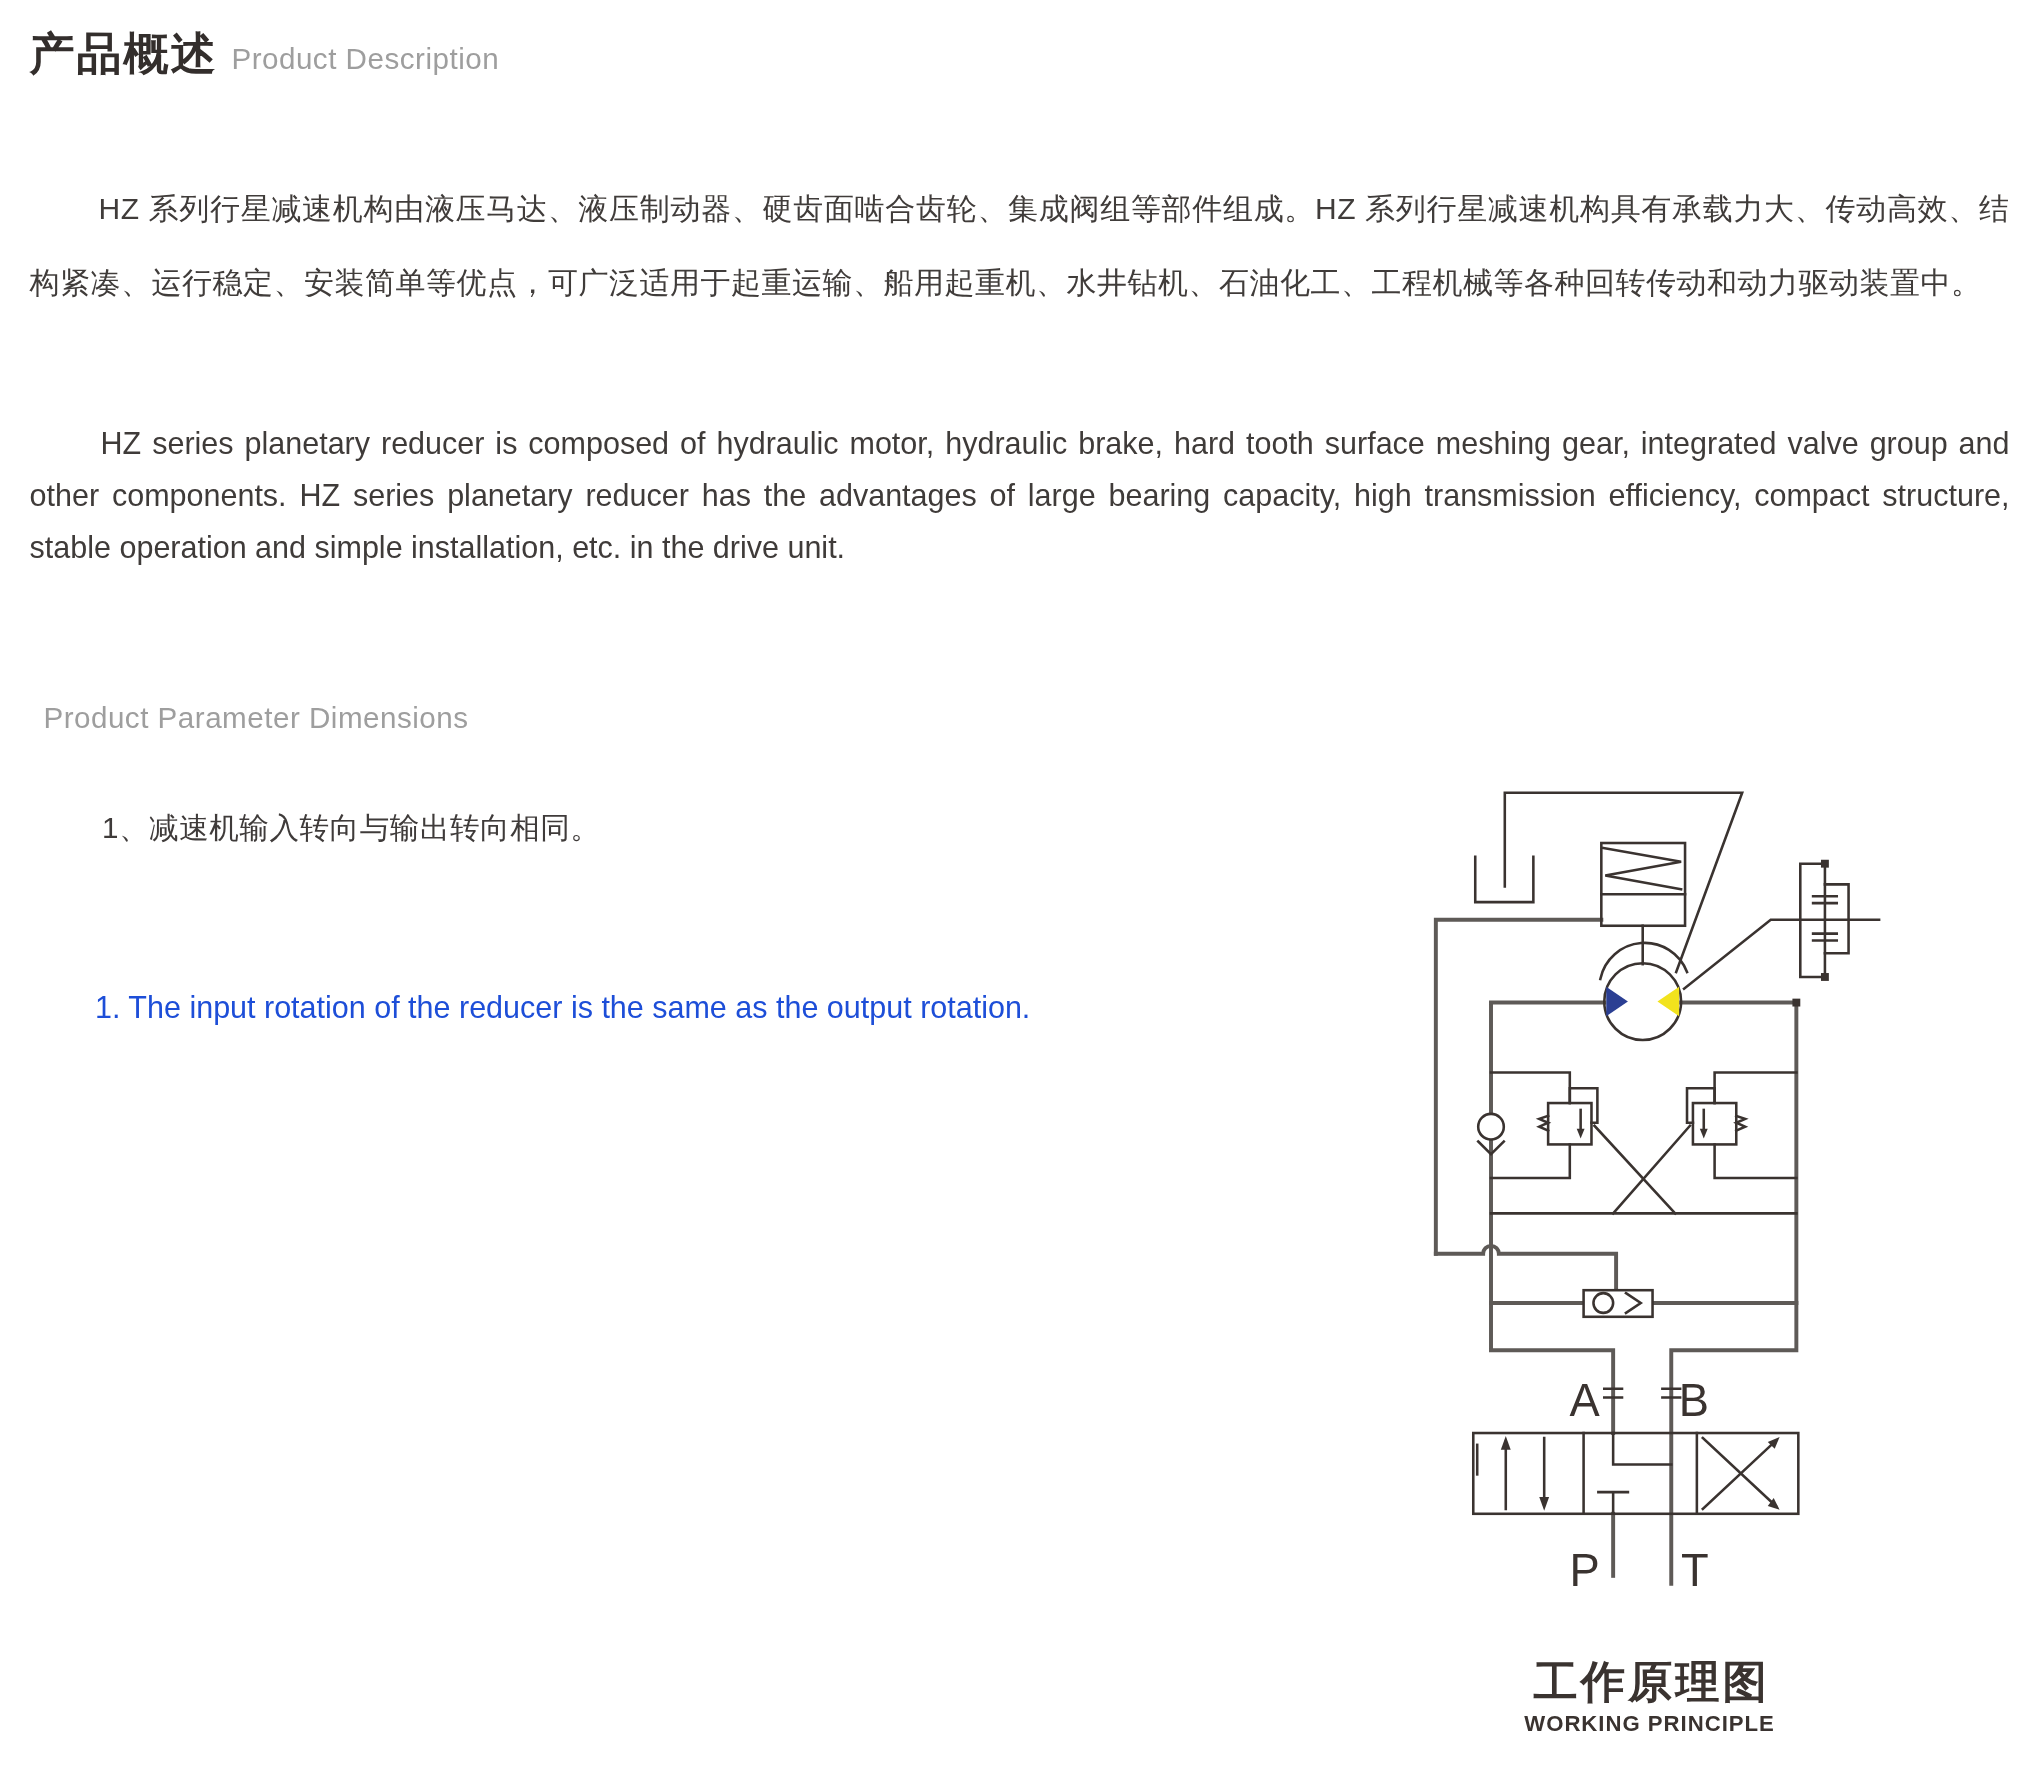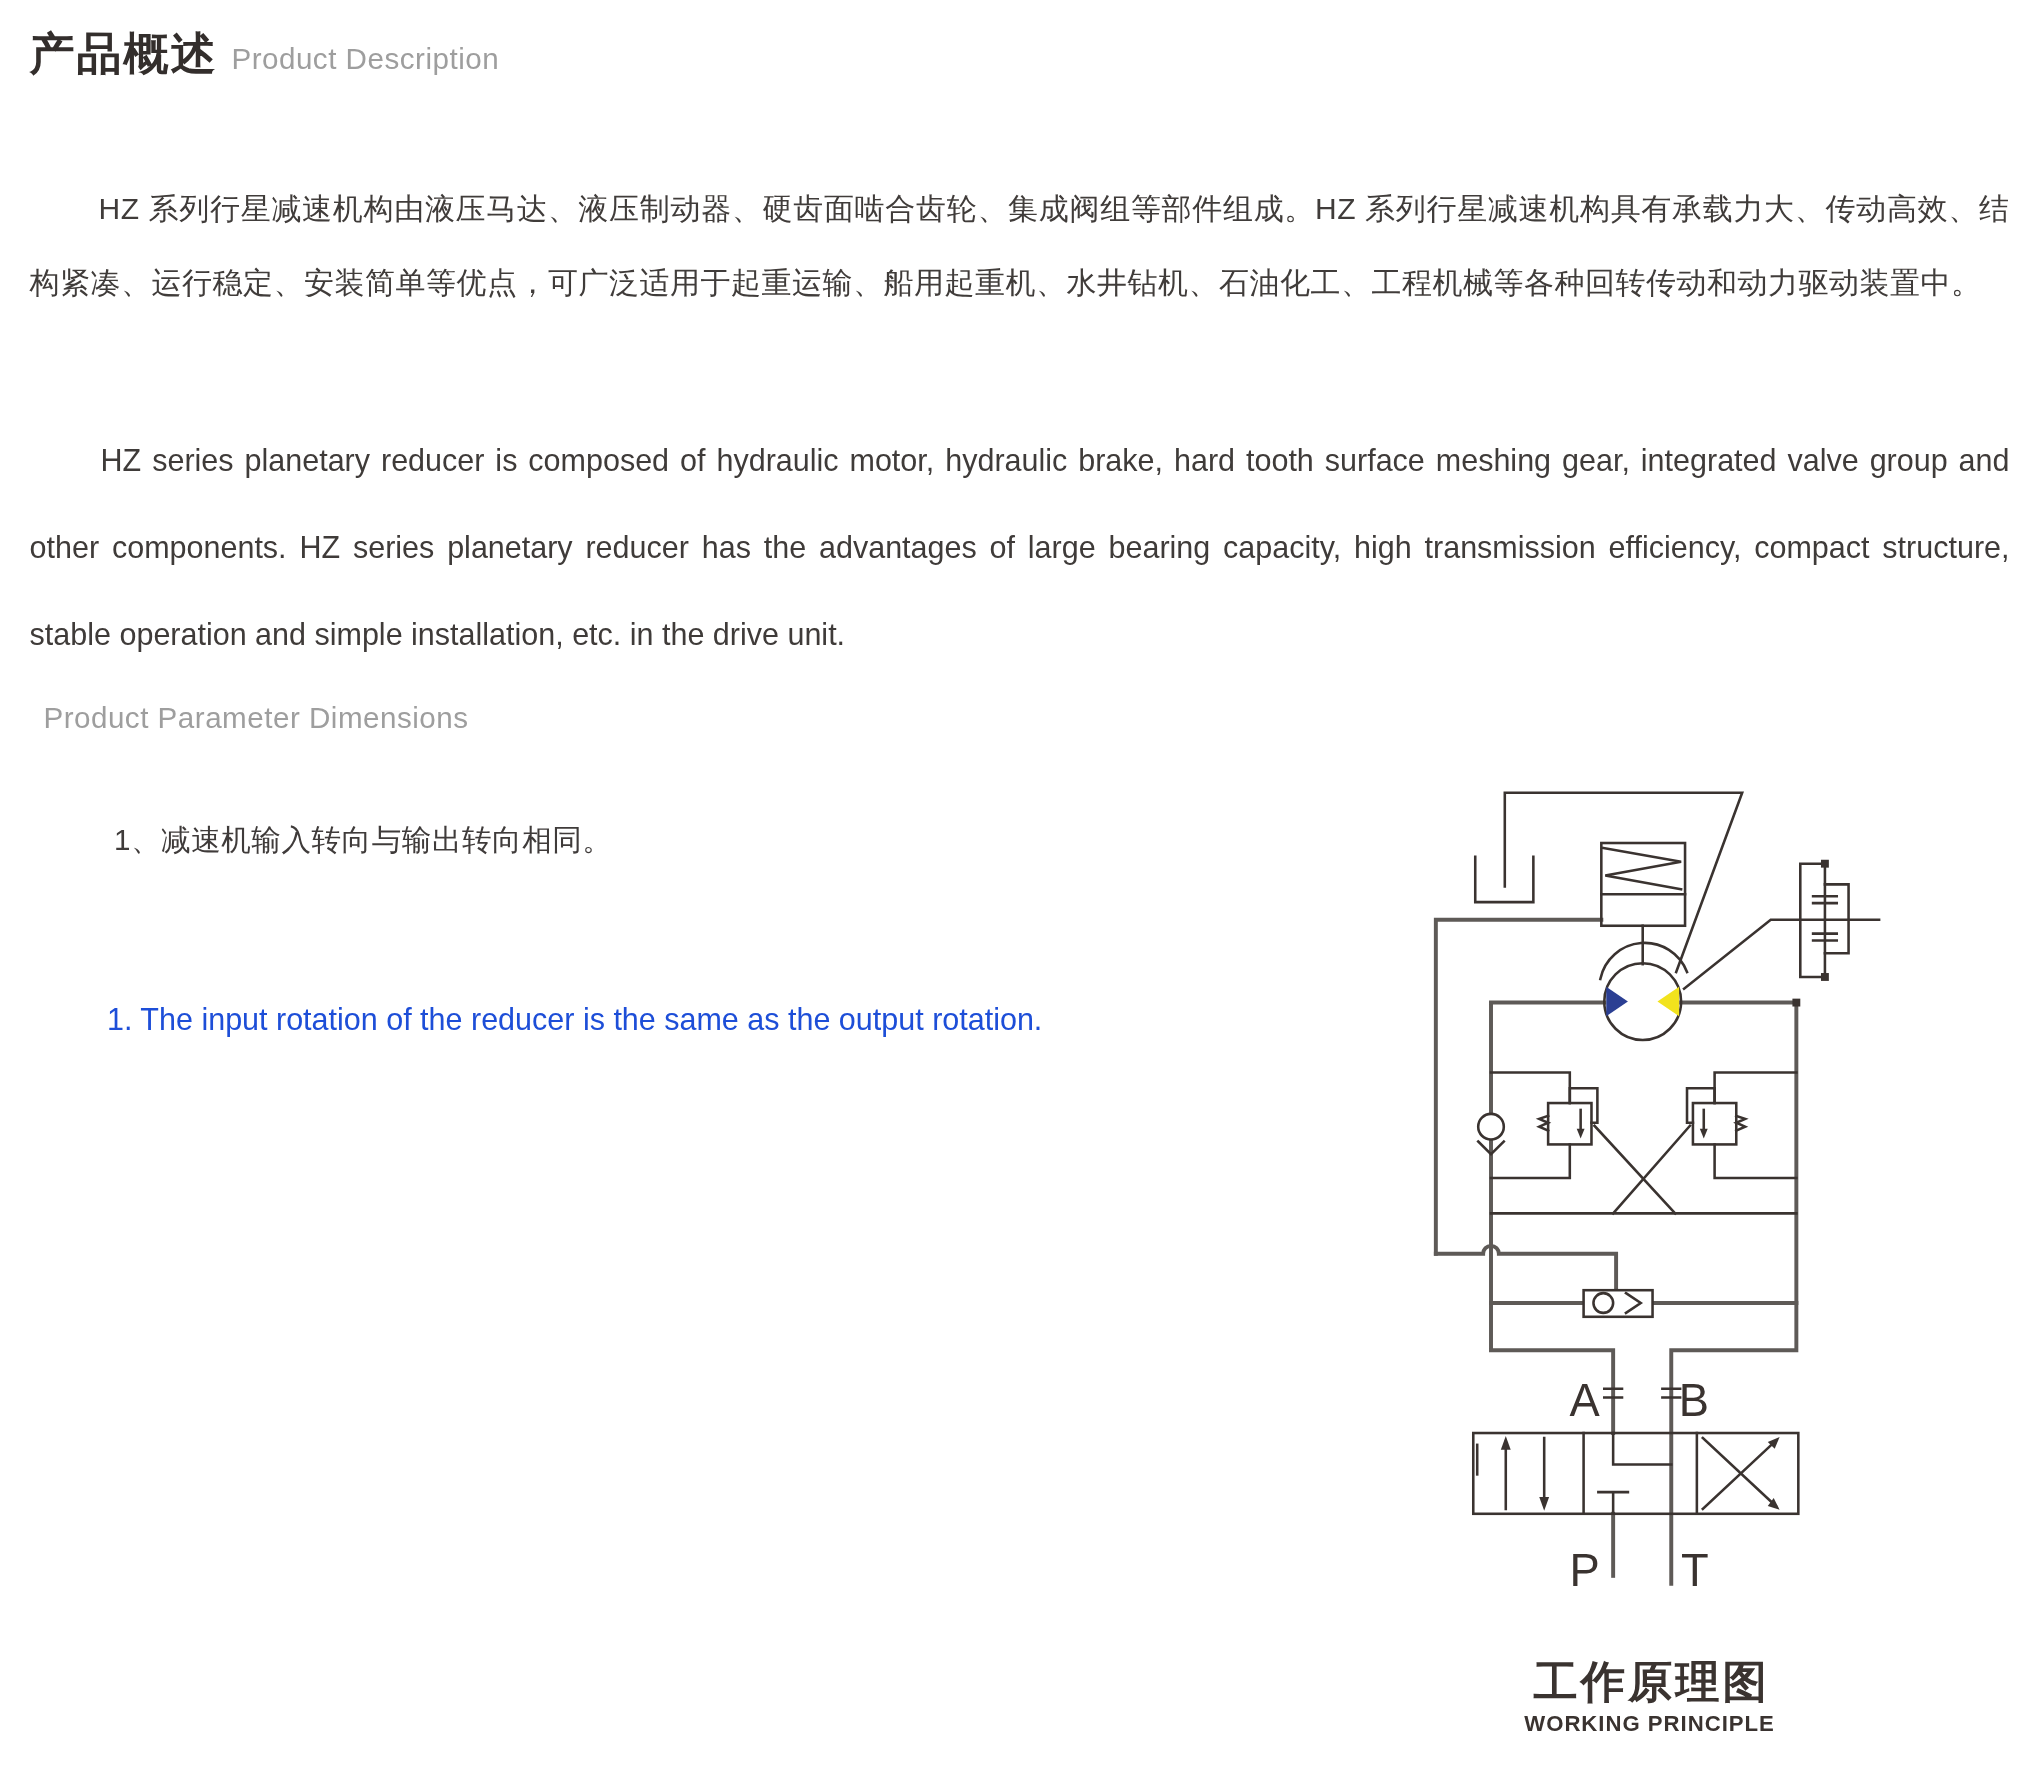--- a/index.html
+++ b/index.html
@@ -11,23 +11,23 @@
   .abs{position:absolute;text-align:center;}
   
   .sec-head{display:flex;align-items:baseline;white-space:nowrap;}
   .sec-head .zh{font-size:45px;font-weight:700;color:#332e2c;letter-spacing:2px;}
   .sec-head .en{font-size:29.6px;font-weight:400;color:#9e9e9e;margin-left:13.8px;letter-spacing:0.5px;}
   
   .para{
     left:29.6px;right:31.5px;text-align:justify;color:#403c3a;
   }
   .para-zh{top:142px;font-size:30px;line-height:74px;text-indent:69px;letter-spacing:0.5px;}
-  .para-en{top:386px;font-size:30.5px;line-height:87px;text-indent:71px;color:#3f3b39;}
+  .para-en{top:386px;font-size:30.5px;line-height:52px;text-indent:71px;color:#3f3b39;}
   
-  .notes{list-style:none;margin:12px;padding:0;color:#3f3b3a;}
+  .notes{list-style:none;margin:0;padding:0;color:#3f3b3a;}
   .notes-zh{top:794px;left:102px;font-size:29.6px;line-height:67px;letter-spacing:0.5px;}
   .notes-en{top:979px;left:95px;font-size:30.5px;line-height:57px;color:#1d4ed8;}
   
   svg.schematic{position:absolute;left:1419px;top:778px;width:473px;height:985px;}
   svg.schematic text{font-family:"Liberation Sans","DejaVu Sans",sans-serif;fill:#3a3330;}
   .port-label{font-size:46px;font-weight:400;}
   .cap-zh{font-size:45px;font-weight:600;letter-spacing:3px;}
   .cap-en{font-size:22.5px;font-weight:600;letter-spacing:1px;fill:#47413e;}
 </style>
 </head>

